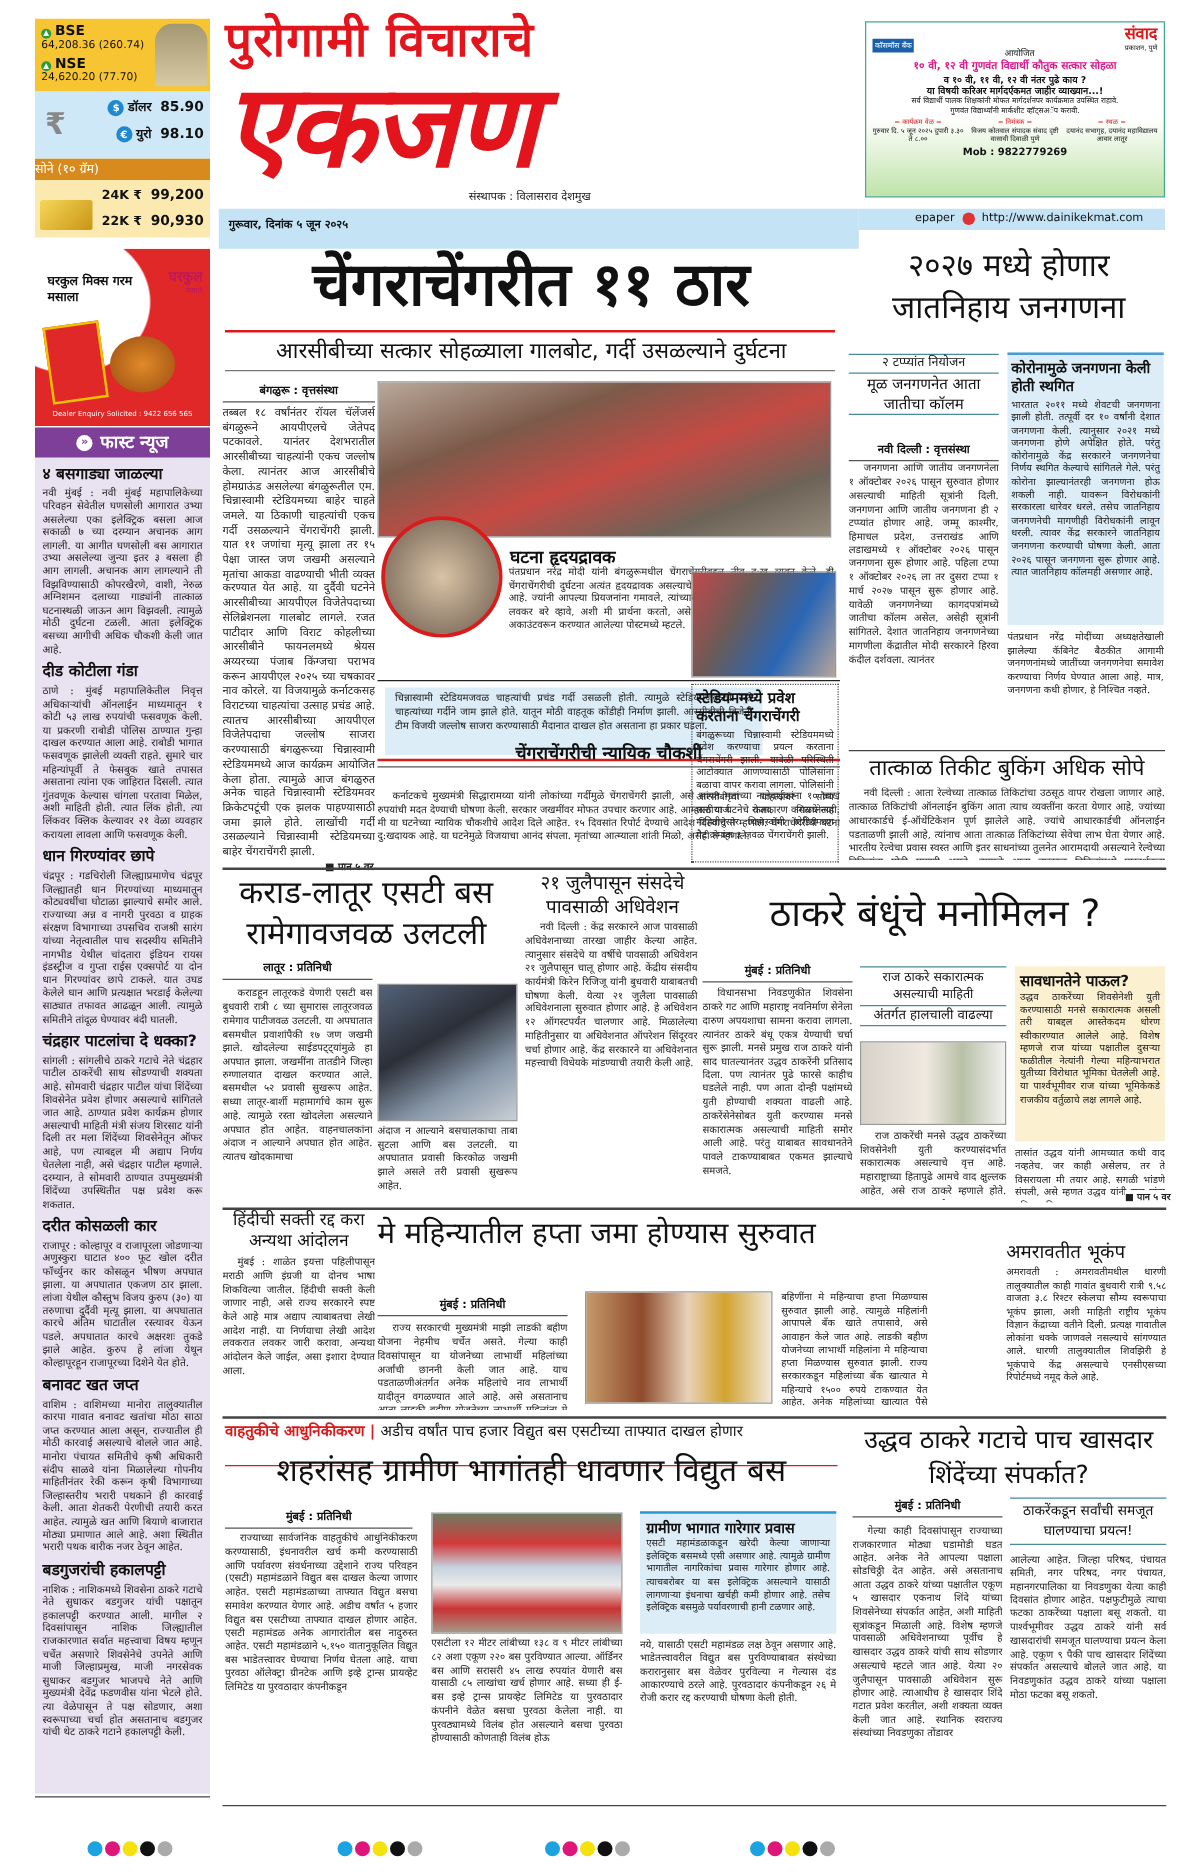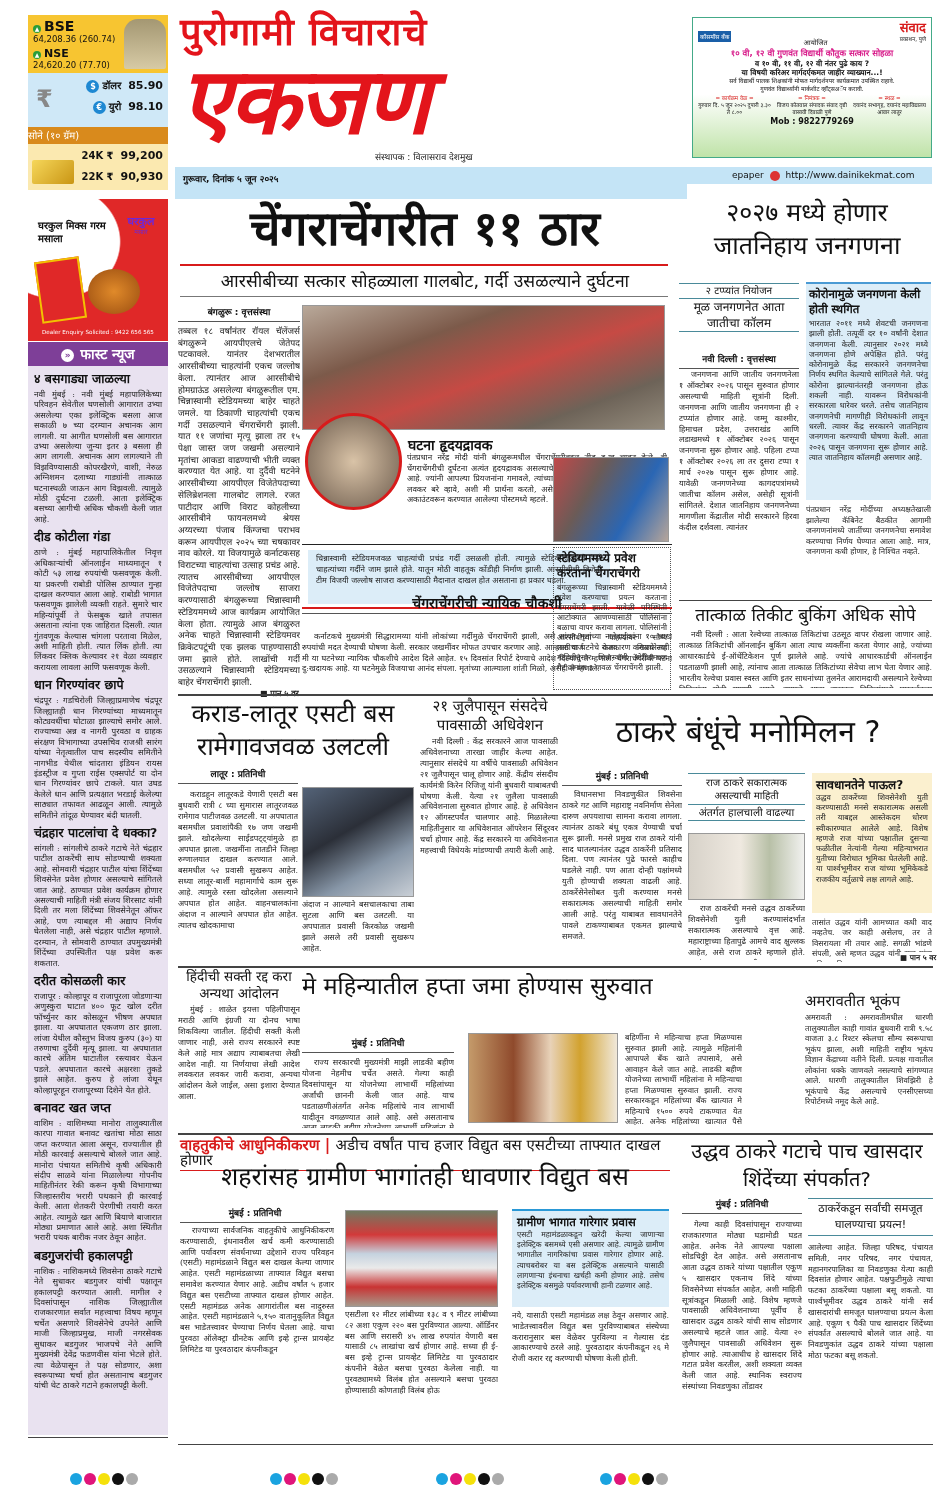--- a/index.html
+++ b/index.html
@@ -22,21 +22,21 @@
 #fast{left:28px;top:342px;width:140px;height:1093px;background:#e9e2f0}
 #fast-head{background:#7e3f98;color:#fff;height:24px;font-size:14px;font-weight:bold;text-align:center;line-height:24px}
 .fn-h{font-size:12.5px;font-weight:bold;margin:4px 6px 2px;color:#111;font-family:"DejaVu Sans",sans-serif}
 .fn-t{font-size:8.2px;line-height:10.4px;margin:0 6px;color:#222;font-family:"DejaVu Serif",serif;text-align:justify}
 </style>
 </head>
 <body>
 
 <div id="market" class="abs">
   <div class="mk-y">
-    <div><span class="up">▲</span><span style="font-size:14px">BSE</span></div>
+    <div><span class="up">▲</span><span style="font-size:11px">BSE</span></div>
     <div style="font-weight:normal;font-size:8.5px">64,208.36 (260.74)</div>
     <div style="margin-top:3px"><span class="up">▲</span><span style="font-size:11px">NSE</span></div>
     <div style="font-weight:normal;font-size:8.5px">24,620.20 (77.70)</div>
     <div class="abs" style="right:2px;top:4px;width:42px;height:50px;background:linear-gradient(#888,#ccc);border-radius:14px 14px 2px 2px;opacity:.75"></div>
   </div>
   <div class="mk-b">
     <div style="text-align:right;margin-top:2px"><span class="ccy">$</span><span>डॉलर</span>&nbsp;&nbsp;<span style="font-size:11px">85.90</span></div>
     <div style="text-align:right;margin-top:6px"><span class="ccy">€</span><span>युरो</span>&nbsp;&nbsp;<span style="font-size:11px">98.10</span></div>
     <div class="abs" style="left:8px;top:70px;font-size:24px;color:#888">₹</div>
   </div>
@@ -89,21 +89,21 @@
         <div style="color:#d81b1b">= स्थळ =</div>
         <div>दयानंद सभागृह, दयानंद महाविद्यालय आवार लातूर</div>
       </div>
   </div>
   <div style="font-weight:bold;font-size:8px;margin-top:1px">Mob : 9822779269</div>
 </div>
 
 <div class="abs" style="left:28px;top:199px;width:140px;height:142px;background:#fff;overflow:hidden">
   <div class="abs" style="left:0;top:0;width:140px;height:142px;background:radial-gradient(ellipse at 20% 30%,#fff 40%,#e02828 41%)"></div>
   <div class="abs" style="left:10px;top:20px;width:70px;font-size:10px;font-weight:bold;line-height:13px;color:#111">घरकुल मिक्स गरम मसाला</div>
-  <div class="abs" style="left:92px;top:14px;width:42px;text-align:center;color:#6d28d9">
+  <div class="abs" style="left:92px;top:14px;width:42px;text-align:right;color:#be185d">
       <div style="font-size:11px;font-weight:bold">घरकुल</div>
       <div style="font-size:6px">मसाले</div>
     </div>
   <div class="abs" style="left:10px;top:60px;width:45px;height:62px;background:#e02828;border:2px solid #f2c200;transform:rotate(-8deg)"></div>
   <div class="abs" style="left:60px;top:70px;width:52px;height:45px;border-radius:50%;background:radial-gradient(#e08a2a,#9a4d10)"></div>
   <div class="abs" style="left:0;top:130px;width:140px;font-size:5.6px;color:#fff;text-align:center">Dealer Enquiry Solicited : 9422 656 565</div>
 </div>
 
 <div id="fast" class="abs">
   <div id="fast-head"><span style="display:inline-block;width:13px;height:13px;border-radius:50%;background:#fff;color:#7e3f98;font-size:9px;line-height:13px;margin-right:6px;vertical-align:middle">»</span><span>फास्ट न्यूज</span></div>
@@ -218,21 +218,21 @@
 <div class="abs dateline" style="left:302px;top:1036px;width:152px">मुंबई : प्रतिनिधी</div>
 <div class="abs txt" style="left:302px;top:1058px;width:152px;height:70px;overflow:hidden;font-size:8px;line-height:10.9px;text-indent:12px">राज्य सरकारची मुख्यमंत्री माझी लाडकी बहीण योजना नेहमीच चर्चेत असते. गेल्या काही दिवसांपासून या योजनेच्या लाभार्थी महिलांच्या अर्जांची छाननी केली जात आहे. याच पडताळणीअंतर्गत अनेक महिलांचे नाव लाभार्थी यादीतून वगळण्यात आले आहे. असे असतानाच आता लाडकी बहीण योजनेच्या लाभार्थी महिलांना मे महिन्याचा हप्ता मिळण्यास सुरुवात झाली आहे.</div>
 <div class="photo" style="left:468px;top:1033px;width:150px;height:90px;background:linear-gradient(90deg,#c49a6a,#8f4a2c 30%,#e8d2b8 55%,#d2a22f 75%,#f0e8da)"></div>
 <div class="abs txt" style="left:625px;top:1033px;width:117px;height:92px;overflow:hidden;font-size:7.8px;line-height:10.5px">बहिणींना मे महिन्याचा हप्ता मिळण्यास सुरुवात झाली आहे. त्यामुळे महिलांनी आपापले बँक खाते तपासावे, असे आवाहन केले जात आहे. लाडकी बहीण योजनेच्या लाभार्थी महिलांना मे महिन्याचा हप्ता मिळण्यास सुरुवात झाली. राज्य सरकारकडून महिलांच्या बँक खात्यात मे महिन्याचे १५०० रुपये टाकण्यात येत आहेत. अनेक महिलांच्या खात्यात पैसे जमाही झाले आहेत.</div>
 
 <div class="abs hl" style="left:805px;top:990px;width:128px;font-size:15px;line-height:22px;font-weight:normal">अमरावतीत भूकंप</div>
 <div class="abs txt" style="left:805px;top:1013px;width:128px;height:112px;overflow:hidden;font-size:7.8px;line-height:10.5px">अमरावती : अमरावतीमधील धारणी तालुक्यातील काही गावांत बुधवारी रात्री ९.५८ वाजता ३.८ रिश्टर स्केलचा सौम्य स्वरूपाचा भूकंप झाला, अशी माहिती राष्ट्रीय भूकंप विज्ञान केंद्राच्या वतीने दिली. प्रत्यक्ष गावातील लोकांना धक्के जाणवले नसल्याचे सांगण्यात आले. धारणी तालुक्यातील शिवझिरी हे भूकंपाचे केंद्र असल्याचे एनसीएसच्या रिपोर्टमध्ये नमूद केले आहे.</div>
 
 <div class="hr" style="left:178px;top:1133px;width:755px;height:1.5px"></div>
 
-<div class="abs" style="left:180px;top:1138px;width:490px;font-size:15px;line-height:15px;border-bottom:1px solid #d81b1b;padding-bottom:2px">
+<div class="abs" style="left:180px;top:1138px;width:490px;font-size:12px;line-height:15px;border-bottom:1px solid #d81b1b;padding-bottom:19px">
   <span class="hl" style="color:#d81b1b">वाहतुकीचे आधुनिकीकरण</span><span style="color:#d81b1b;font-weight:bold"> | </span><span>अडीच वर्षांत पाच हजार विद्युत बस एसटीच्या ताफ्यात दाखल होणार</span>
 </div>
 <div class="abs hl" style="left:180px;top:1157px;width:490px;font-size:25px;line-height:40px;text-align:center;font-weight:normal">शहरांसह ग्रामीण भागांतही धावणार विद्युत बस</div>
 <div class="abs dateline" style="left:180px;top:1206px;width:150px">मुंबई : प्रतिनिधी</div>
 <div class="abs txt" style="left:180px;top:1226px;width:154px;height:215px;overflow:hidden;font-size:8px;line-height:10.8px;text-indent:12px">राज्याच्या सार्वजनिक वाहतुकीचे आधुनिकीकरण करण्यासाठी, इंधनावरील खर्च कमी करण्यासाठी आणि पर्यावरण संवर्धनाच्या उद्देशाने राज्य परिवहन (एसटी) महामंडळाने विद्युत बस दाखल केल्या जाणार आहेत. एसटी महामंडळाच्या ताफ्यात विद्युत बसचा समावेश करण्यात येणार आहे. अडीच वर्षांत ५ हजार विद्युत बस एसटीच्या ताफ्यात दाखल होणार आहेत. एसटी महामंडळ अनेक आगारांतील बस नादुरुस्त आहेत. एसटी महामंडळाने ५,१५० वातानुकूलित विद्युत बस भाडेतत्त्वावर घेण्याचा निर्णय घेतला आहे. याचा पुरवठा ऑलेक्ट्रा ग्रीनटेक आणि इव्हे ट्रान्स प्रायव्हेट लिमिटेड या पुरवठादार कंपनीकडून</div>
 <div class="photo" style="left:345px;top:1210px;width:153px;height:97px;background:linear-gradient(180deg,#6f7a62 0%,#d23a3a 25%,#c5d2df 45%,#eaeaea 60%,#c93333 80%,#a6988a)"></div>
 <div class="abs txt" style="left:345px;top:1310px;width:153px;height:130px;overflow:hidden;font-size:8px;line-height:10.8px">एसटीला १२ मीटर लांबीच्या १३८ व ९ मीटर लांबीच्या ८२ अशा एकूण २२० बस पुरविण्यात आल्या. ऑर्डिनर बस आणि सरासरी ४५ लाख रुपयांत येणारी बस यासाठी ८५ लाखांचा खर्च होणार आहे. सध्या ही ई-बस इव्हे ट्रान्स प्रायव्हेट लिमिटेड या पुरवठादार कंपनीने वेळेत बसचा पुरवठा केलेला नाही. या पुरवठ्यामध्ये विलंब होत असल्याने बसचा पुरवठा होण्यासाठी कोणताही विलंब होऊ</div>
 <div class="abs" style="left:512px;top:1209px;width:157px;height:98px;background:#dcedf8;border-top:2px solid #2a98d6;padding:3px 5px">
   <div class="hl" style="font-size:11.5px;line-height:16px">ग्रामीण भागात गारेगार प्रवास</div>
   <div class="txt" style="font-size:7.6px;line-height:10.2px">एसटी महामंडळाकडून खरेदी केल्या जाणाऱ्या इलेक्ट्रिक बसमध्ये एसी असणार आहे. त्यामुळे ग्रामीण भागातील नागरिकांचा प्रवास गारेगार होणार आहे. त्याचबरोबर या बस इलेक्ट्रिक असल्याने यासाठी लागणाऱ्या इंधनाचा खर्चही कमी होणार आहे. तसेच इलेक्ट्रिक बसमुळे पर्यावरणाची हानी टळणार आहे.</div>

